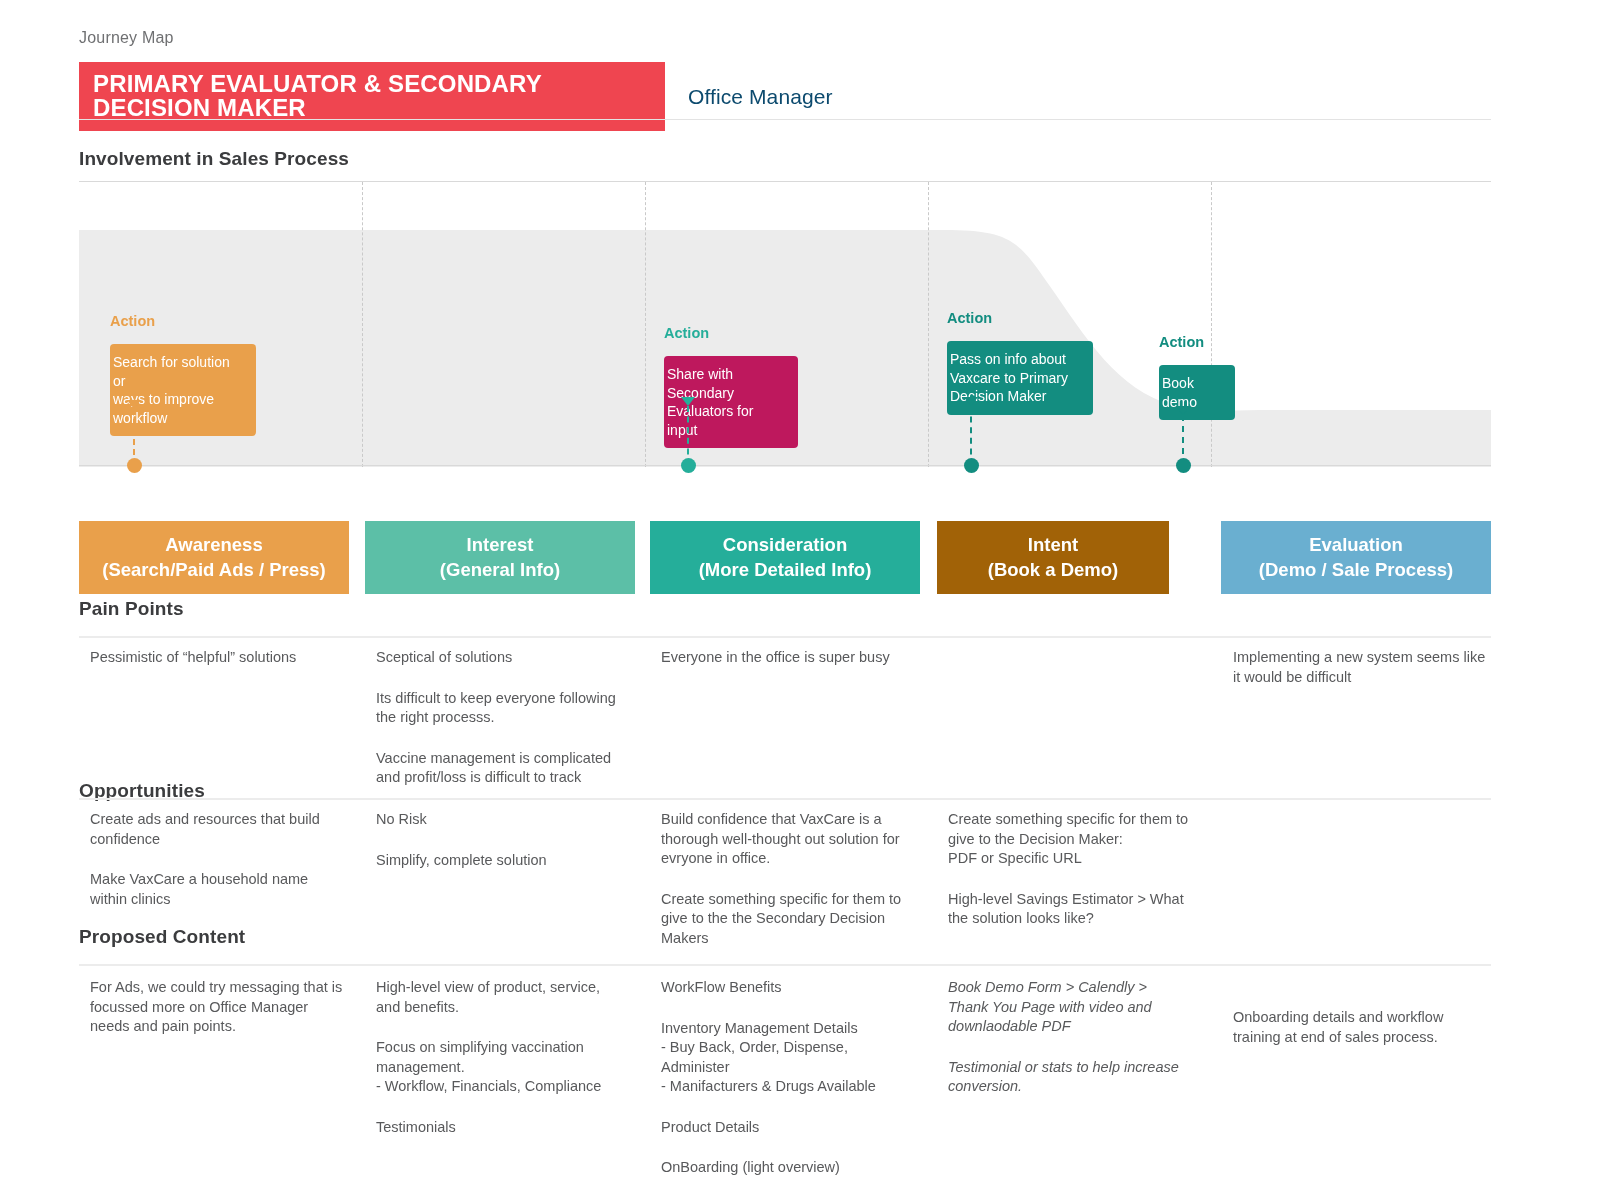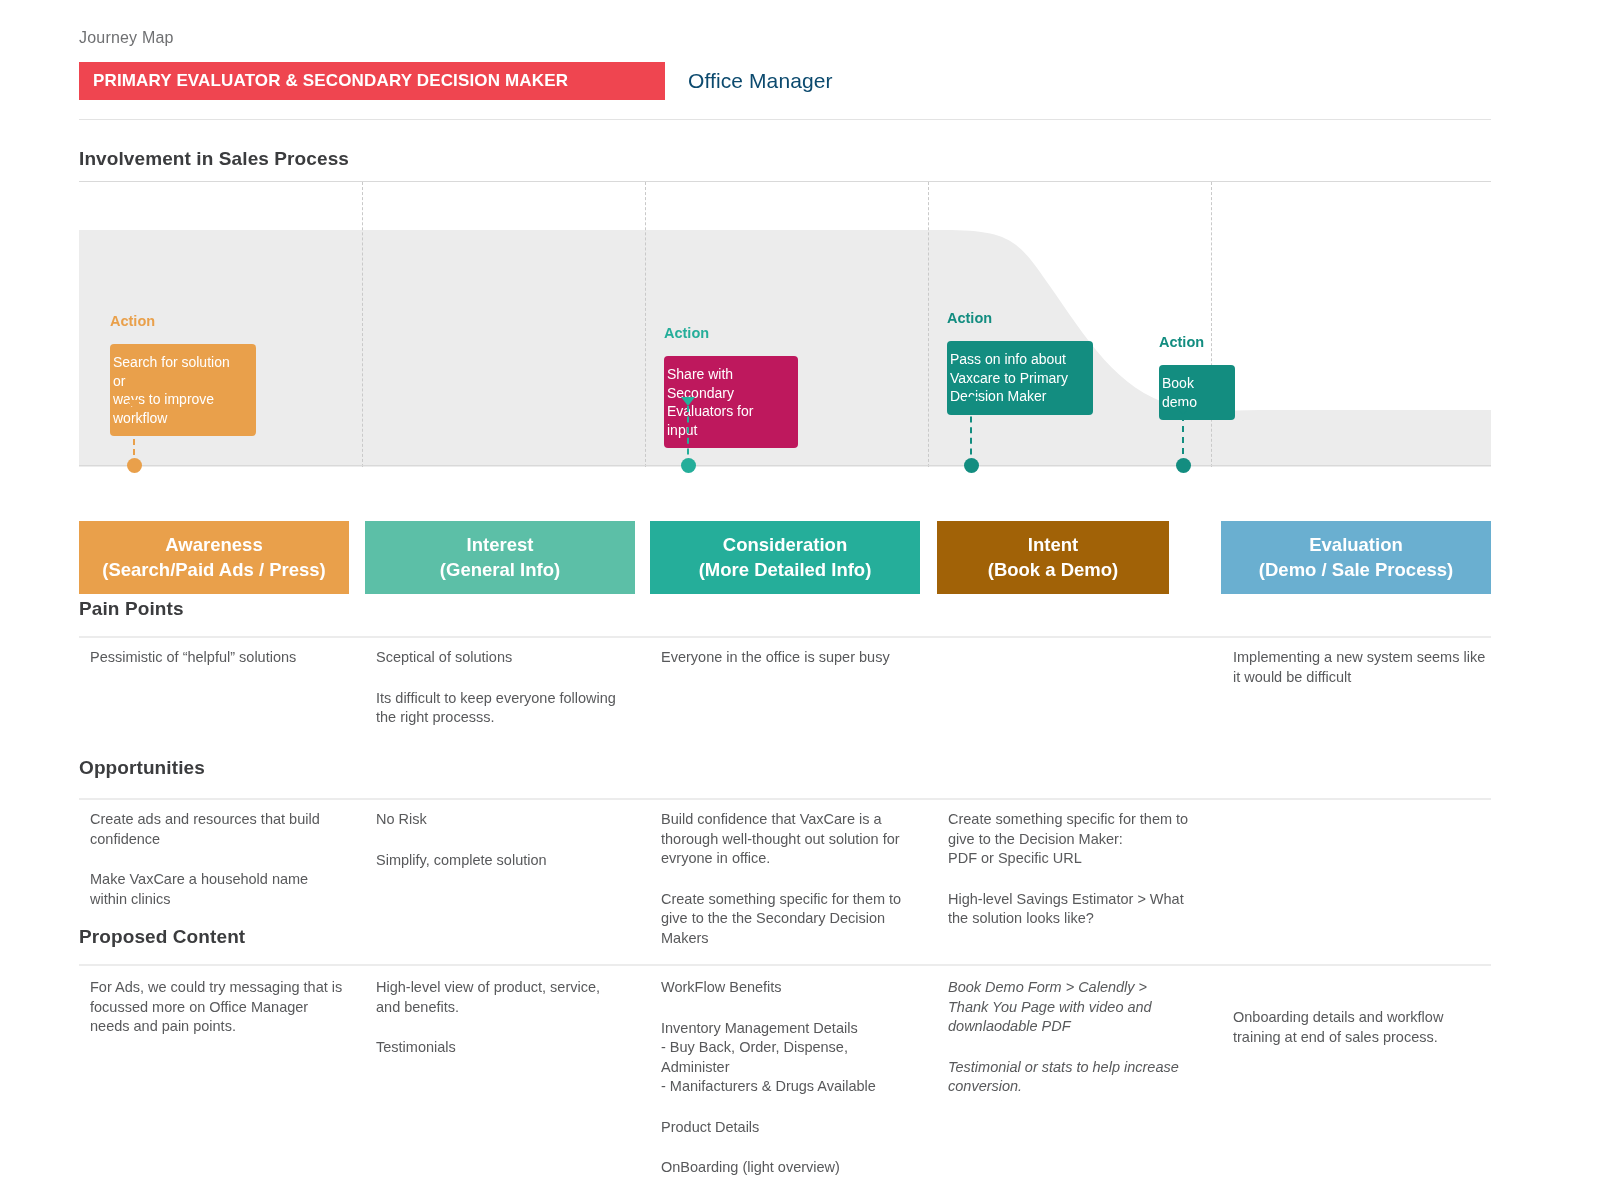--- a/index.html
+++ b/index.html
@@ -13,21 +13,21 @@
   .page { position: relative; width: 1600px; height: 1200px; }
 
   
   .kicker {
     position: absolute; left: 79px; top: 29px;
     font-size: 16px; color: #6f7072; letter-spacing: .2px;
   }
   .persona-row { position: absolute; left: 79px; top: 62px; display: flex; align-items: center; }
   .persona-badge {
     background: #ef4550; color: #fff;
-    font-size: 17px; font-weight: bold; letter-spacing: .15px;
+    font-size: 24px; font-weight: bold; letter-spacing: .15px;
     padding: 10px 16px 11px 14px;
     width: 586px;
     line-height: 1;
   }
   .persona-sub {
     margin-left: 23px; color: #0c4a6e;
     font-size: 21px; letter-spacing: .1px;
   }
   .head-rule {
     position: absolute; left: 79px; top: 119px;
@@ -189,32 +189,34 @@
   <div class="sec-title" style="top:598px">Pain Points</div>
   <div class="sec-rule" style="top:636px"></div>
   <div class="grid" id="grid-pain" style="top:648px">
       <div class="col" style="left: 11px; width: 265px;">
         <div class="cell-p">Pessimistic of “helpful” solutions</div>
       </div>
       <div class="col" style="left: 297px; width: 265px;">
         <div class="cell-p">Sceptical of solutions</div>
         <div class="cell-p">Its difficult to keep everyone following
 the right processs.</div>
+        <div class="cell-p">Vaccine management is complicated
+and profit/loss is difficult to track</div>
       </div>
       <div class="col" style="left: 582px; width: 265px;">
         <div class="cell-p">Everyone in the office is super busy</div>
       </div>
       <div class="col" style="left: 869px; width: 265px;"></div>
       <div class="col" style="left: 1154px; width: 265px;">
         <div class="cell-p">Implementing a new system seems like
 it would be difficult</div>
       </div>
     </div>
 
-  <div class="sec-title" style="top:757px">Opportunities</div>
+  <div class="sec-title" style="top:780px">Opportunities</div>
   <div class="sec-rule" style="top:798px"></div>
   <div class="grid" id="grid-opps" style="top:810px">
       <div class="col" style="left: 11px; width: 265px;">
         <div class="cell-p">Create ads and resources that build
 confidence</div>
         <div class="cell-p">Make VaxCare a household name
 within clinics</div>
       </div>
       <div class="col" style="left: 297px; width: 265px;">
         <div class="cell-p">No Risk</div>
@@ -242,20 +244,23 @@
   <div class="sec-rule" style="top:964px"></div>
   <div class="grid" id="grid-content" style="top:978px">
       <div class="col" style="left: 11px; width: 265px;">
         <div class="cell-p">For Ads, we could try messaging that is
 focussed more on Office Manager
 needs and pain points.</div>
       </div>
       <div class="col" style="left: 297px; width: 265px;">
         <div class="cell-p">High-level view of product, service,
 and benefits.</div>
+        <div class="cell-p">Focus on simplifying vaccination
+management.
+- Workflow, Financials, Compliance</div>
         <div class="cell-p">Testimonials</div>
       </div>
       <div class="col" style="left: 582px; width: 265px;">
         <div class="cell-p">WorkFlow Benefits</div>
         <div class="cell-p">Inventory Management Details
 - Buy Back, Order, Dispense,
 Administer
 - Manifacturers &amp; Drugs Available</div>
         <div class="cell-p">Product Details</div>
         <div class="cell-p">OnBoarding (light overview)</div>

